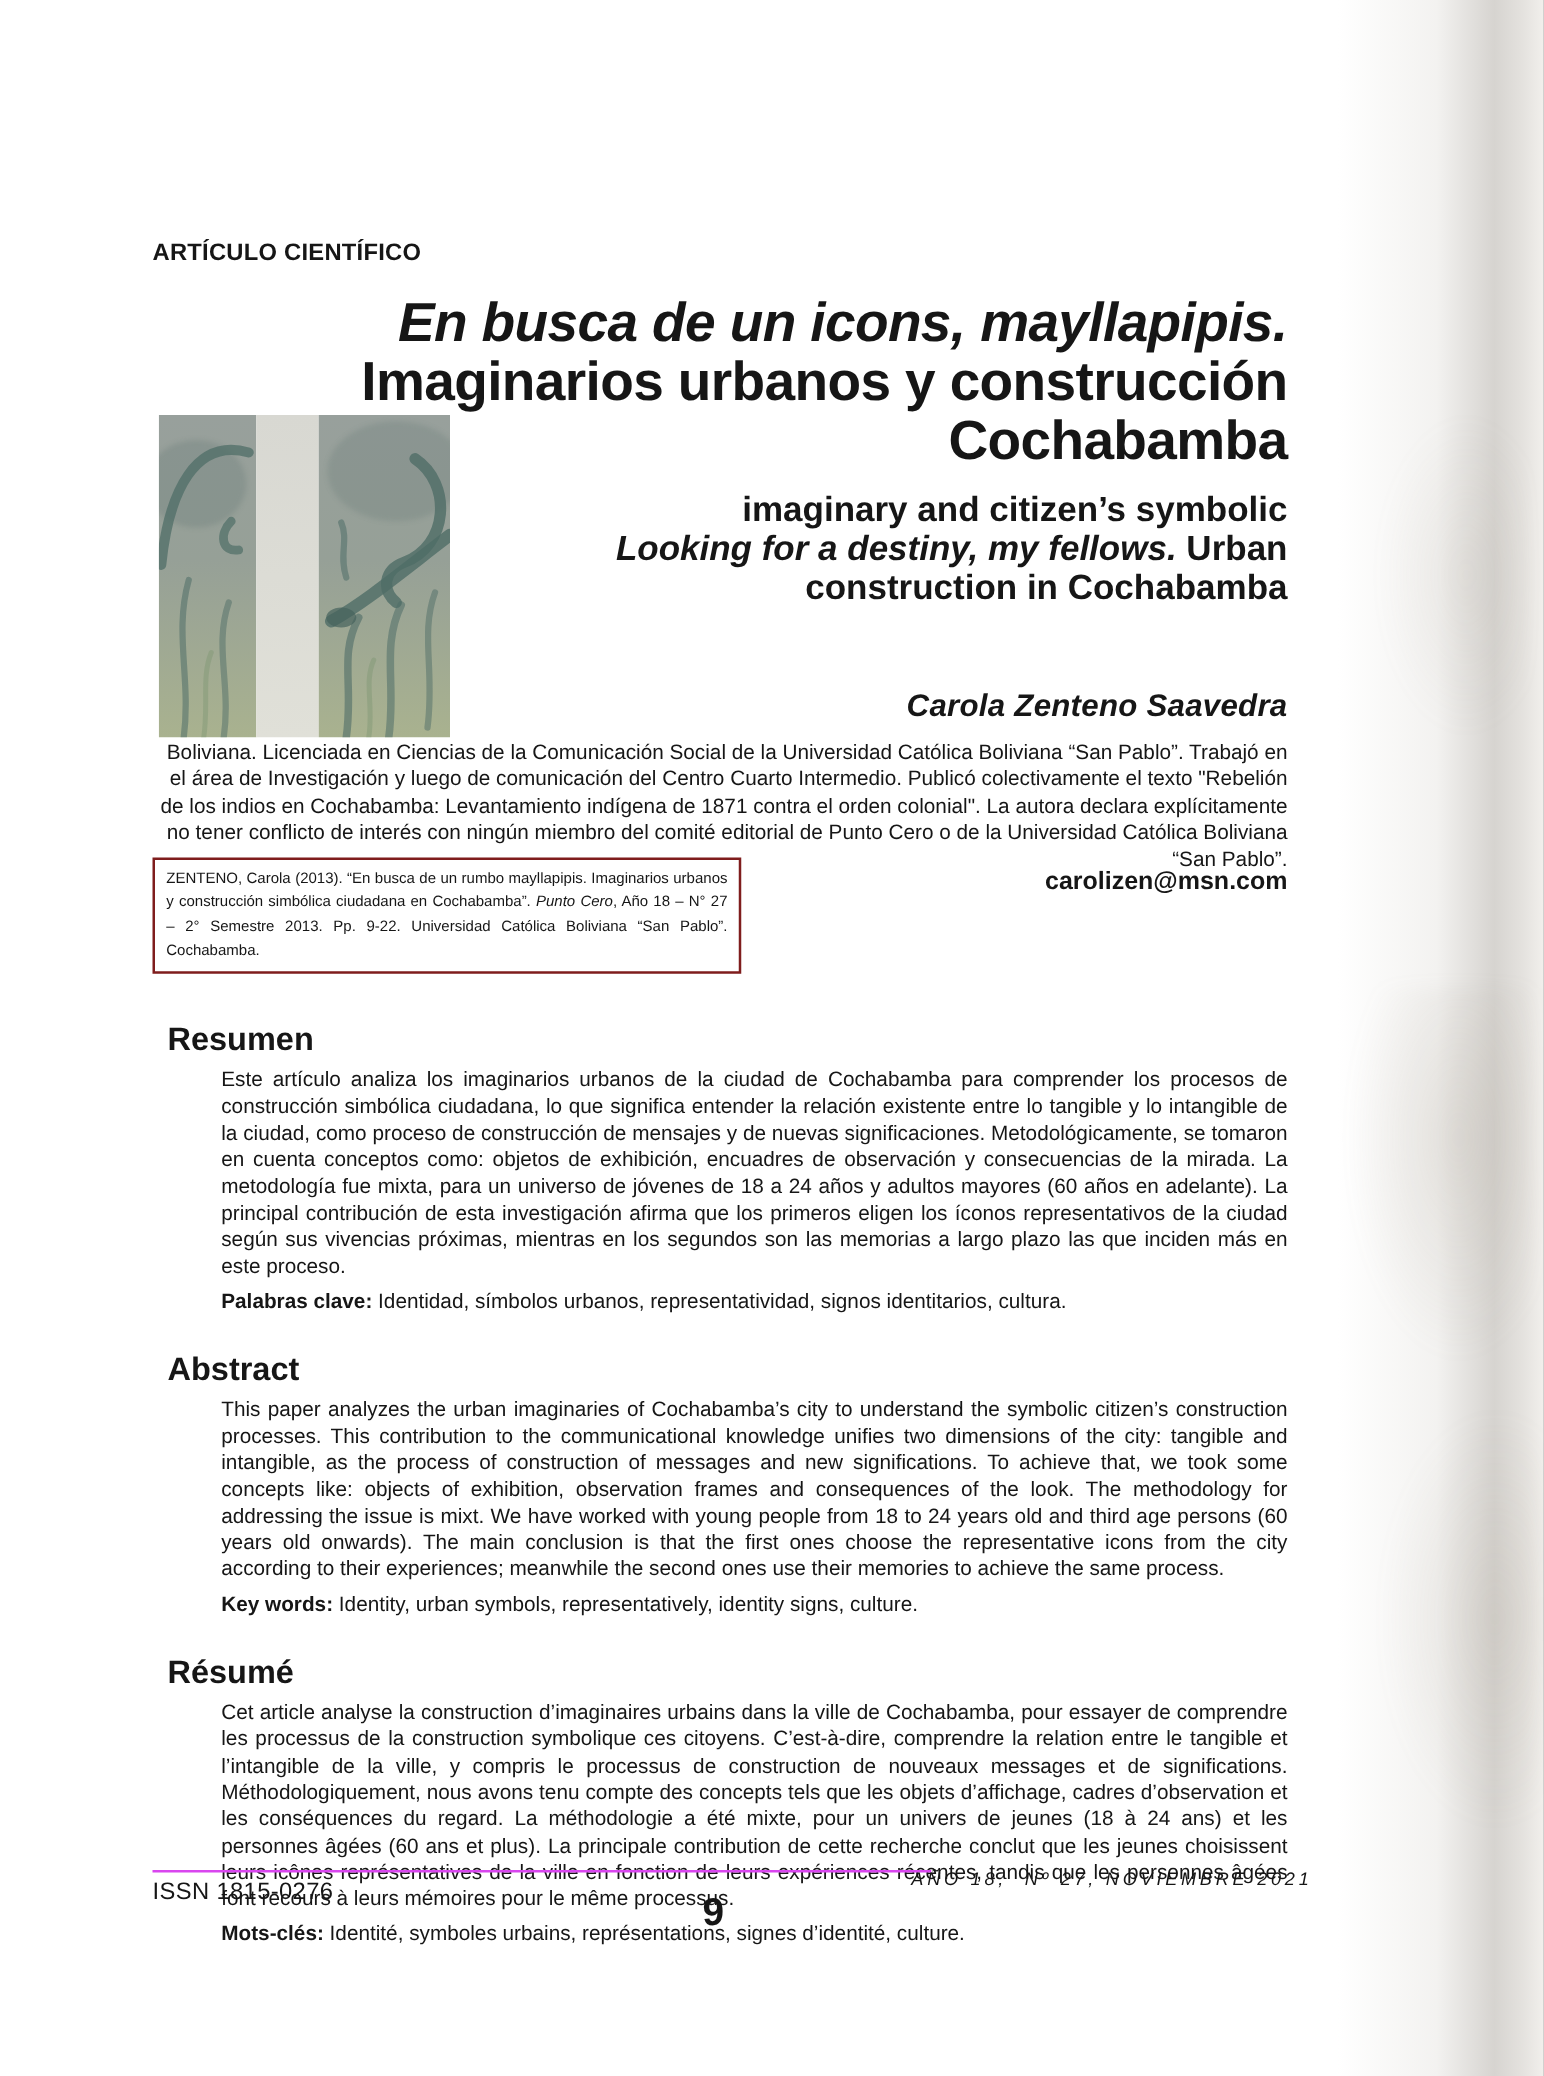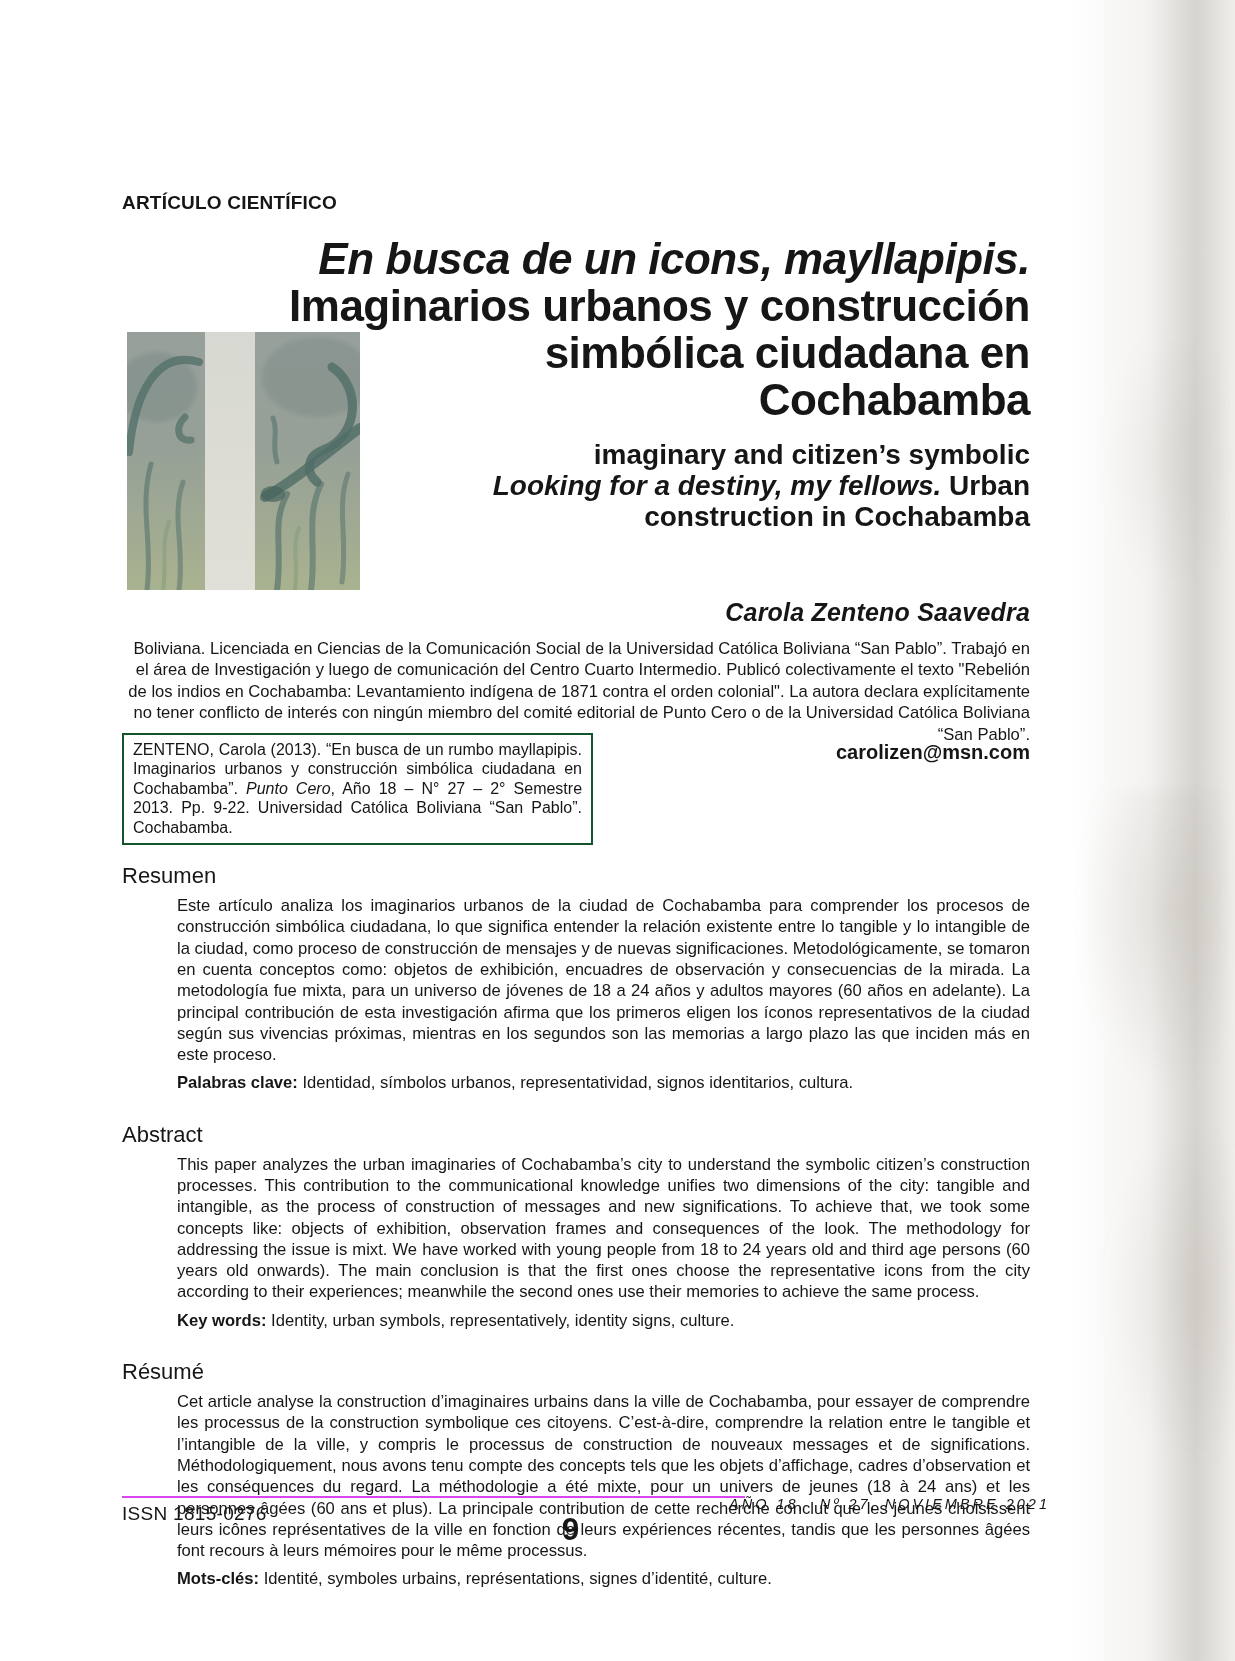--- a/index.html
+++ b/index.html
@@ -43,26 +43,26 @@
     font-size:28px;line-height:31px;}
   .title-en .it{font-style:italic;}
 
   .author{margin-top:66px;text-align:right;font-size:25px;
     font-weight:bold;font-style:italic;letter-spacing:0.2px;}
 
   .bio{margin-top:11px;text-align:right;font-size:16.6px;line-height:21.4px;}
 
   .cite-row{position:relative;margin-top:-12px;height:100px;}
   .cite-box{position:absolute;left:0;top:0;width:449px;
-    border:2px solid #14532d;padding:5px 9px 6px 9px;
-    font-size:16px;line-height:19.4px;text-align:justify;}
+    border:2px solid #7f1d1d;padding:5px 9px 6px 9px;
+    font-size:12px;line-height:19.4px;text-align:justify;}
   .cite-box .it{font-style:italic;}
   .email{position:absolute;right:0;top:8px;font-weight:bold;font-size:20px;}
 
-  .section h2{margin:28px 0 6px 0;font-size:22px;font-weight:normal;}
+  .section h2{margin:28px 0 6px 12px;font-size:26px;font-weight:bold;}
   .section.first h2{margin-top:30px;}
   .section .body{margin:0 0 0 55px;text-align:justify;
     font-size:16.6px;line-height:21.3px;}
   .keywords{margin:7px 0 0 55px;font-size:16.6px;line-height:21.3px;}
   .keywords .kw-label{font-weight:bold;}
 
   .footer{position:absolute;left:122px;right:0;top:1496px;height:120px;}
   .issn-block{width:623px;border-top:2px solid #d946ef;padding-top:5px;
     font-size:19px;letter-spacing:0.3px;}
   .page-number{position:absolute;left:440px;top:16px;
@@ -82,21 +82,20 @@
   <div class="smudge s2"></div>
   <div class="smudge s3"></div>
 
   <div class="content">
 
     <div class="kicker">ARTÍCULO CIENTÍFICO</div>
 
     <div class="title-es">
       <div class="it">En busca de un icons, mayllapipis.</div>
       <div>Imaginarios urbanos y construcción</div>
-      <div>simbólica ciudadana en</div>
       <div>Cochabamba</div>
     </div>
 
     <svg class="artwork" viewBox="0 0 233 258" aria-hidden="true">
       <defs>
         <linearGradient id="panelG" x1="0" y1="0" x2="0" y2="1">
           <stop offset="0" stop-color="#98a09c"></stop>
           <stop offset="0.45" stop-color="#96a097"></stop>
           <stop offset="1" stop-color="#a9b28f"></stop>
         </linearGradient>

